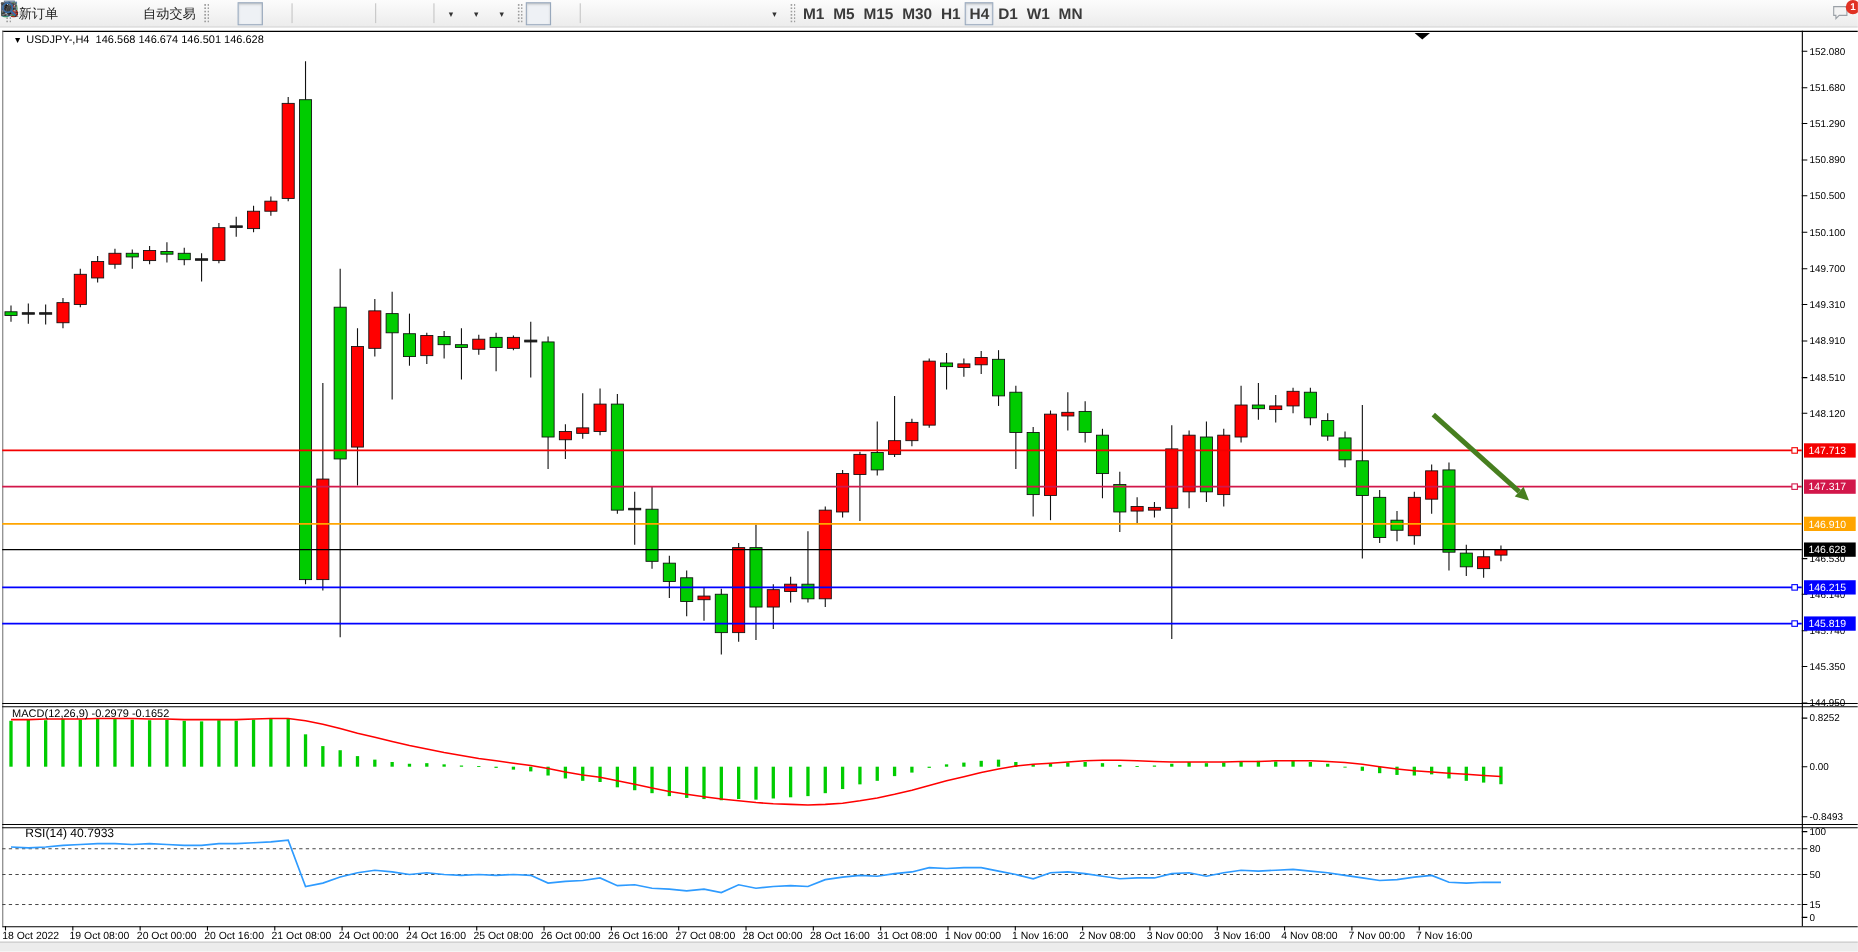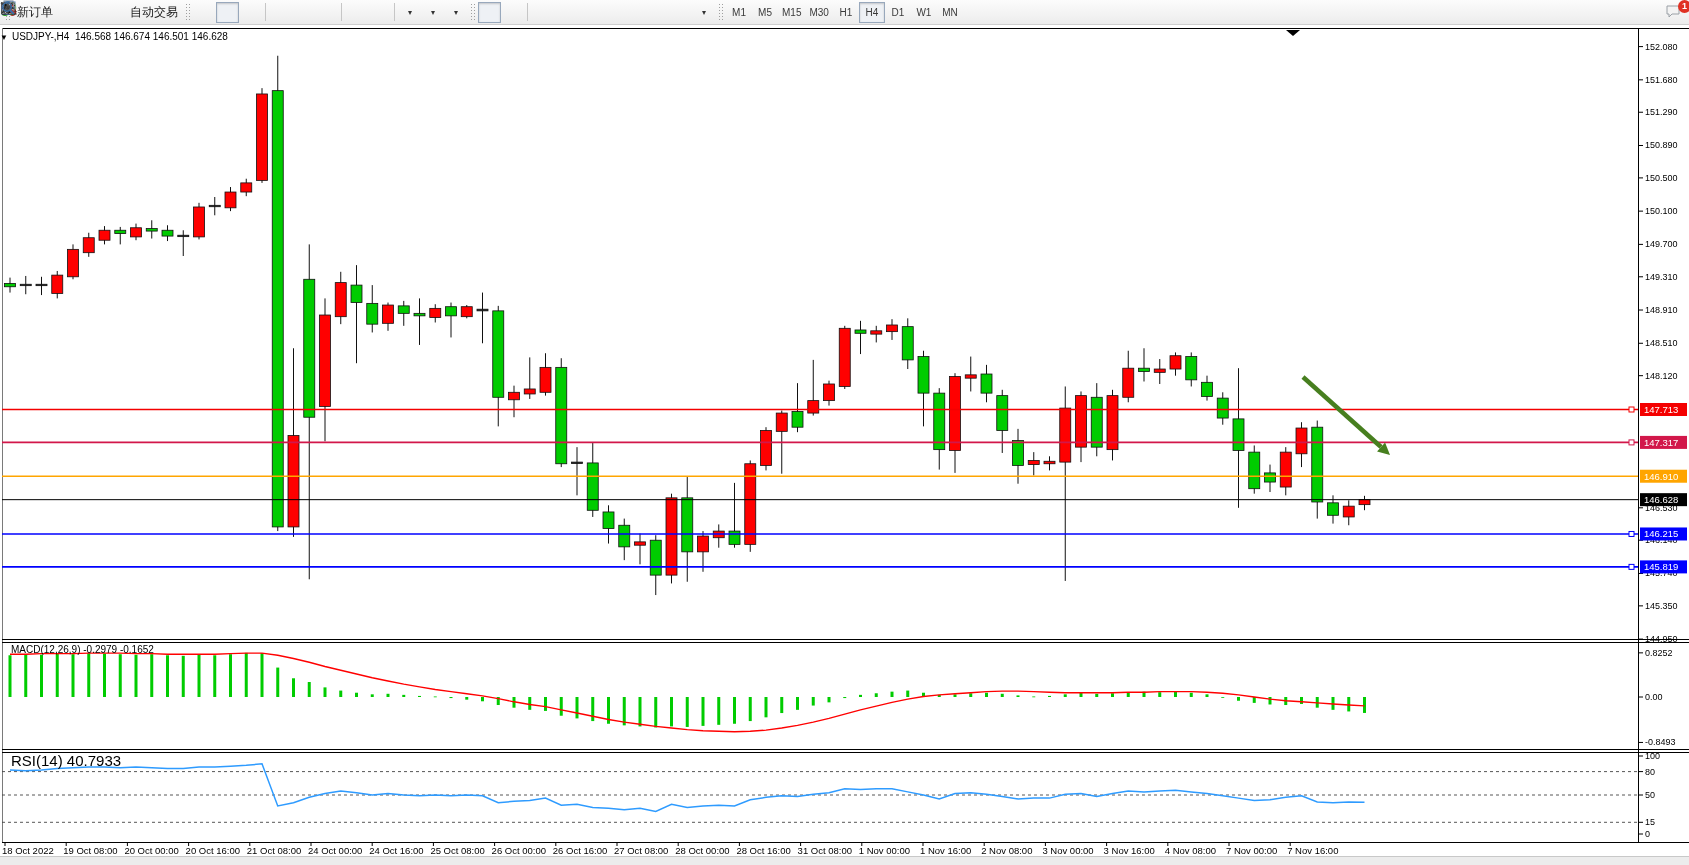--- a/index.html
+++ b/index.html
@@ -5,35 +5,35 @@
   html,body{margin:0;padding:0;background:#fff;width:1689px;height:865px;overflow:hidden;
     font-family:"Liberation Sans",sans-serif;position:relative}
   .toolbar{position:absolute;left:0;top:0;width:1689px;height:25px;
     background:linear-gradient(#fcfcfc,#ececec);border-bottom:1px solid #cfcfcf;
     display:flex;align-items:center;padding:0 2px;box-sizing:border-box;z-index:5}
   .tbtn{height:21px;min-width:23px;border:1px solid transparent;background:transparent;
     display:inline-flex;align-items:center;justify-content:center;gap:3px;
     font-family:"Liberation Sans",sans-serif;font-size:12px;color:#1a1a1a;padding:0 3px;cursor:default}
   .tbtn.pressed{background:#eef1f5;border:1px solid #98a8bc;box-shadow:inset 0 1px 2px rgba(0,0,0,.18)}
   .tbtn .caret{font-size:8px;color:#333;margin-left:1px}
-  .tf{font-size:10px;font-weight:normal;color:#3a3a3a;min-width:26px}
+  .tf{font-size:14px;font-weight:bold;color:#3a3a3a;min-width:26px}
   .sep{width:1px;height:18px;background:#c6c6c6;margin:0 3px;flex:0 0 auto}
   .grip{width:5px;height:18px;margin:0 3px;flex:0 0 auto;
     background-image:radial-gradient(circle,#9e9e9e 34%,transparent 40%);background-size:3px 3px}
   .spacer{flex:1}
   .chat-wrap{position:relative}
   .badge{position:absolute;top:-3px;right:-5px;background:#e03123;color:#fff;border-radius:50%;
     width:13px;height:13px;font-size:9px;line-height:13px;text-align:center;font-weight:bold}
   .chart-area{position:absolute;left:0;top:25px;width:1689px;height:840px;background:#fff}
   svg{position:absolute;left:0;top:0}
   .overlay-label{position:absolute;font-size:10px;color:#000;white-space:nowrap;z-index:3}
-  #title-label{left:0;top:6px}
+  #title-label{left:12px;top:6px}
   #title-label .dd{font-size:8px;margin-right:4px}
   #macd-label{left:11px;top:619px;font-size:10px}
-  #rsi-label{left:11px;top:727px;font-size:15px}
+  #rsi-label{left:23px;top:727px;font-size:11px}
   .bottom-strip{position:absolute;left:0;top:831px;width:1689px;height:9px;
     background:#ececec;border-top:1px solid #c8c8c8}
 </style>
 </head>
 <body>
 
 <div class="toolbar">
   <div class="grip"></div>
 
   <button class="tbtn">

